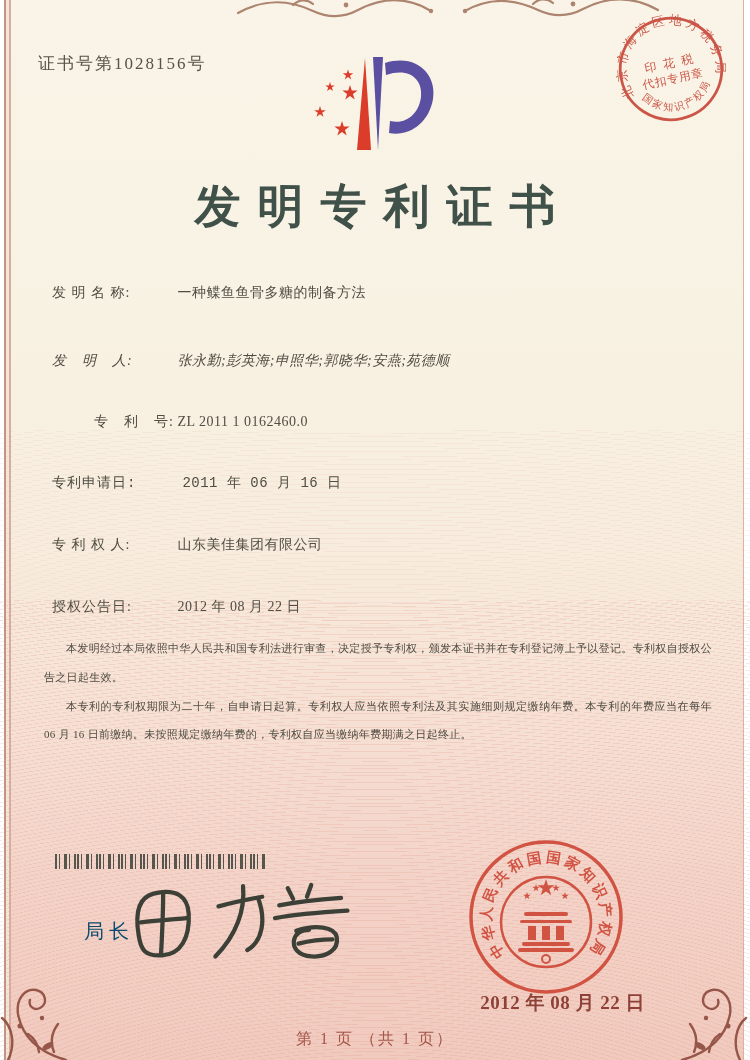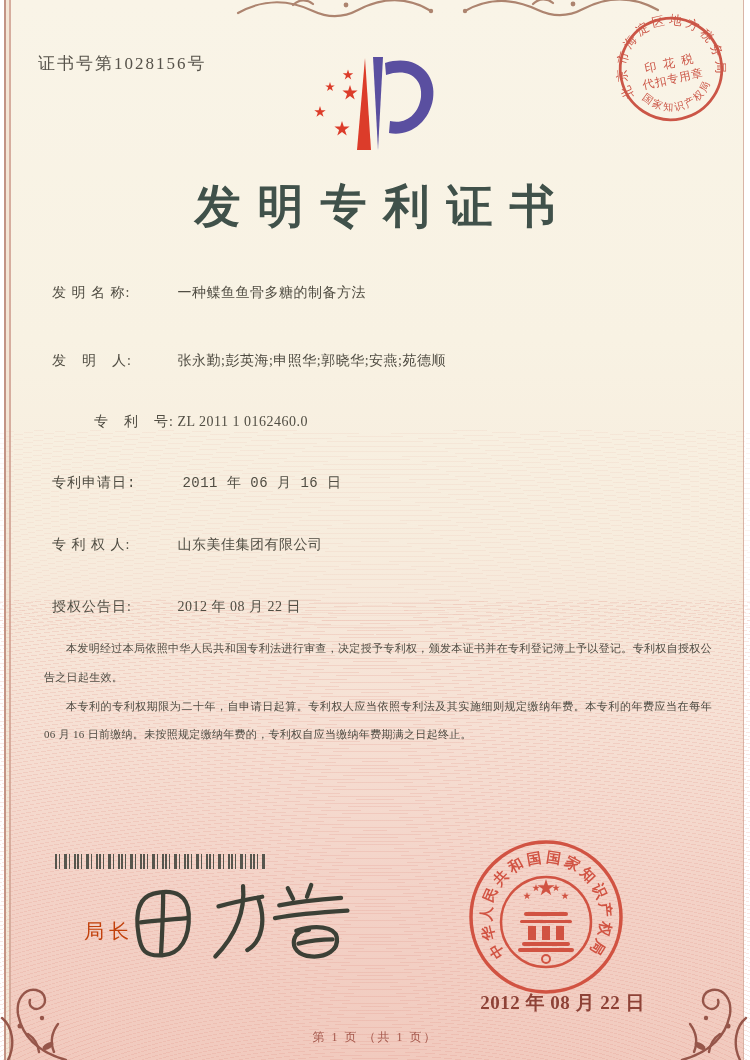--- a/index.html
+++ b/index.html
@@ -34,49 +34,49 @@
     font-size:46px;font-weight:600;letter-spacing:17px;padding-left:17px;
     color:#40514a;
     font-family:Liberation Serif, serif;
   }
   .logo{position:absolute;left:305px;top:47px;}
   .tax-stamp{position:absolute;left:612px;top:10px;transform:rotate(-12deg);opacity:.92;}
   .fields{position:absolute;left:52px;top:0;width:640px;}
   .field-row{position:absolute;left:0;white-space:nowrap;font-size:14px;color:#504d43;}
   .flabel{display:inline-block;width:122px;letter-spacing:1px;}
   .fvalue{letter-spacing:0.5px;}
-  .row0{top:284px;} .row1{top:352px;} .row2{top:413px;text-align:right;} .row3{top:474px;font-family:Liberation Mono, monospace;} .row4{top:536px;} .row5{top:598px;}
+  .row0{top:284px;} .row1{top:352px;font-style:italic;} .row2{top:413px;text-align:right;} .row3{top:474px;font-family:Liberation Mono, monospace;} .row4{top:536px;} .row5{top:598px;}
   .body-text{
     position:absolute;left:44px;top:634px;width:668px;
     font-size:11px;line-height:28.8px;text-align:justify;color:#4f4c43;letter-spacing:0.3px;
   }
   .body-text p{margin:0;text-indent:2em;}
   .barcode{
     position:absolute;left:55px;top:854px;width:212px;height:15px;
     background:repeating-linear-gradient(90deg,
       #3b4038 0 2px,transparent 2px 4px,
       #3b4038 4px 5px,transparent 5px 9px,
       #3b4038 9px 12px,transparent 12px 14px,
       #3b4038 14px 15px,transparent 15px 19px,
       #3b4038 19px 21px,transparent 21px 22px);
     opacity:.85;
   }
   .director{
     position:absolute;left:84px;top:918px;
-    font-size:20px;letter-spacing:5px;color:#c2410c;
+    font-size:20px;letter-spacing:5px;color:#0c4a6e;
   }
   .signature{position:absolute;left:128px;top:866px;}
   .big-seal{position:absolute;left:467px;top:838px;opacity:.93;}
   .seal-date{
     position:absolute;left:470px;top:990px;width:185px;text-align:center;
     font-size:19px;letter-spacing:0.5px;color:#8e4237;font-weight:600;
   }
   .footer-page{
     position:absolute;left:0;right:0;top:1029px;text-align:center;
-    font-size:12px;letter-spacing:2px;color:#a4564a;
+    font-size:16px;letter-spacing:2px;color:#a4564a;
   }
   .ornament-top{position:absolute;left:233px;top:-4px;opacity:.85;}
   .corner{position:absolute;bottom:-2px;opacity:.9;}
   .corner-left{left:-2px;}
   .corner-right{right:0;transform:scaleX(-1);}
 </style>
 </head>
 <body>
 
 <div class="page">

